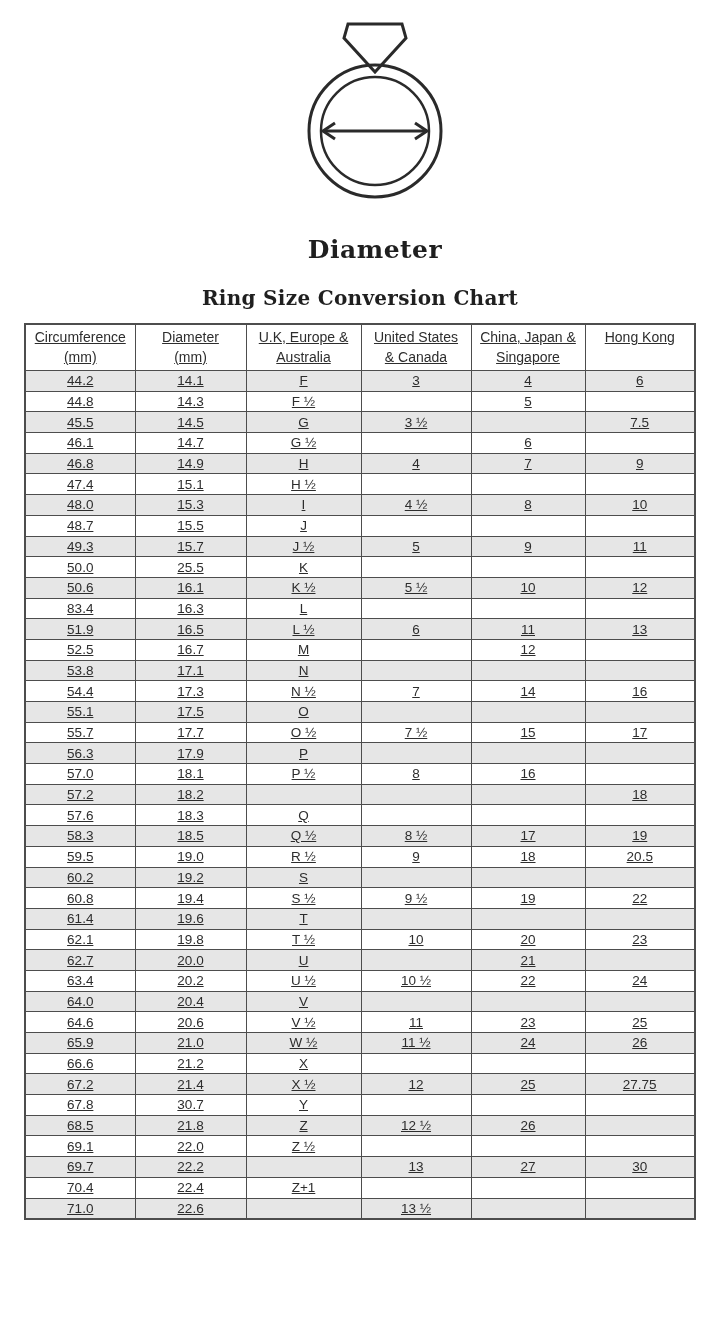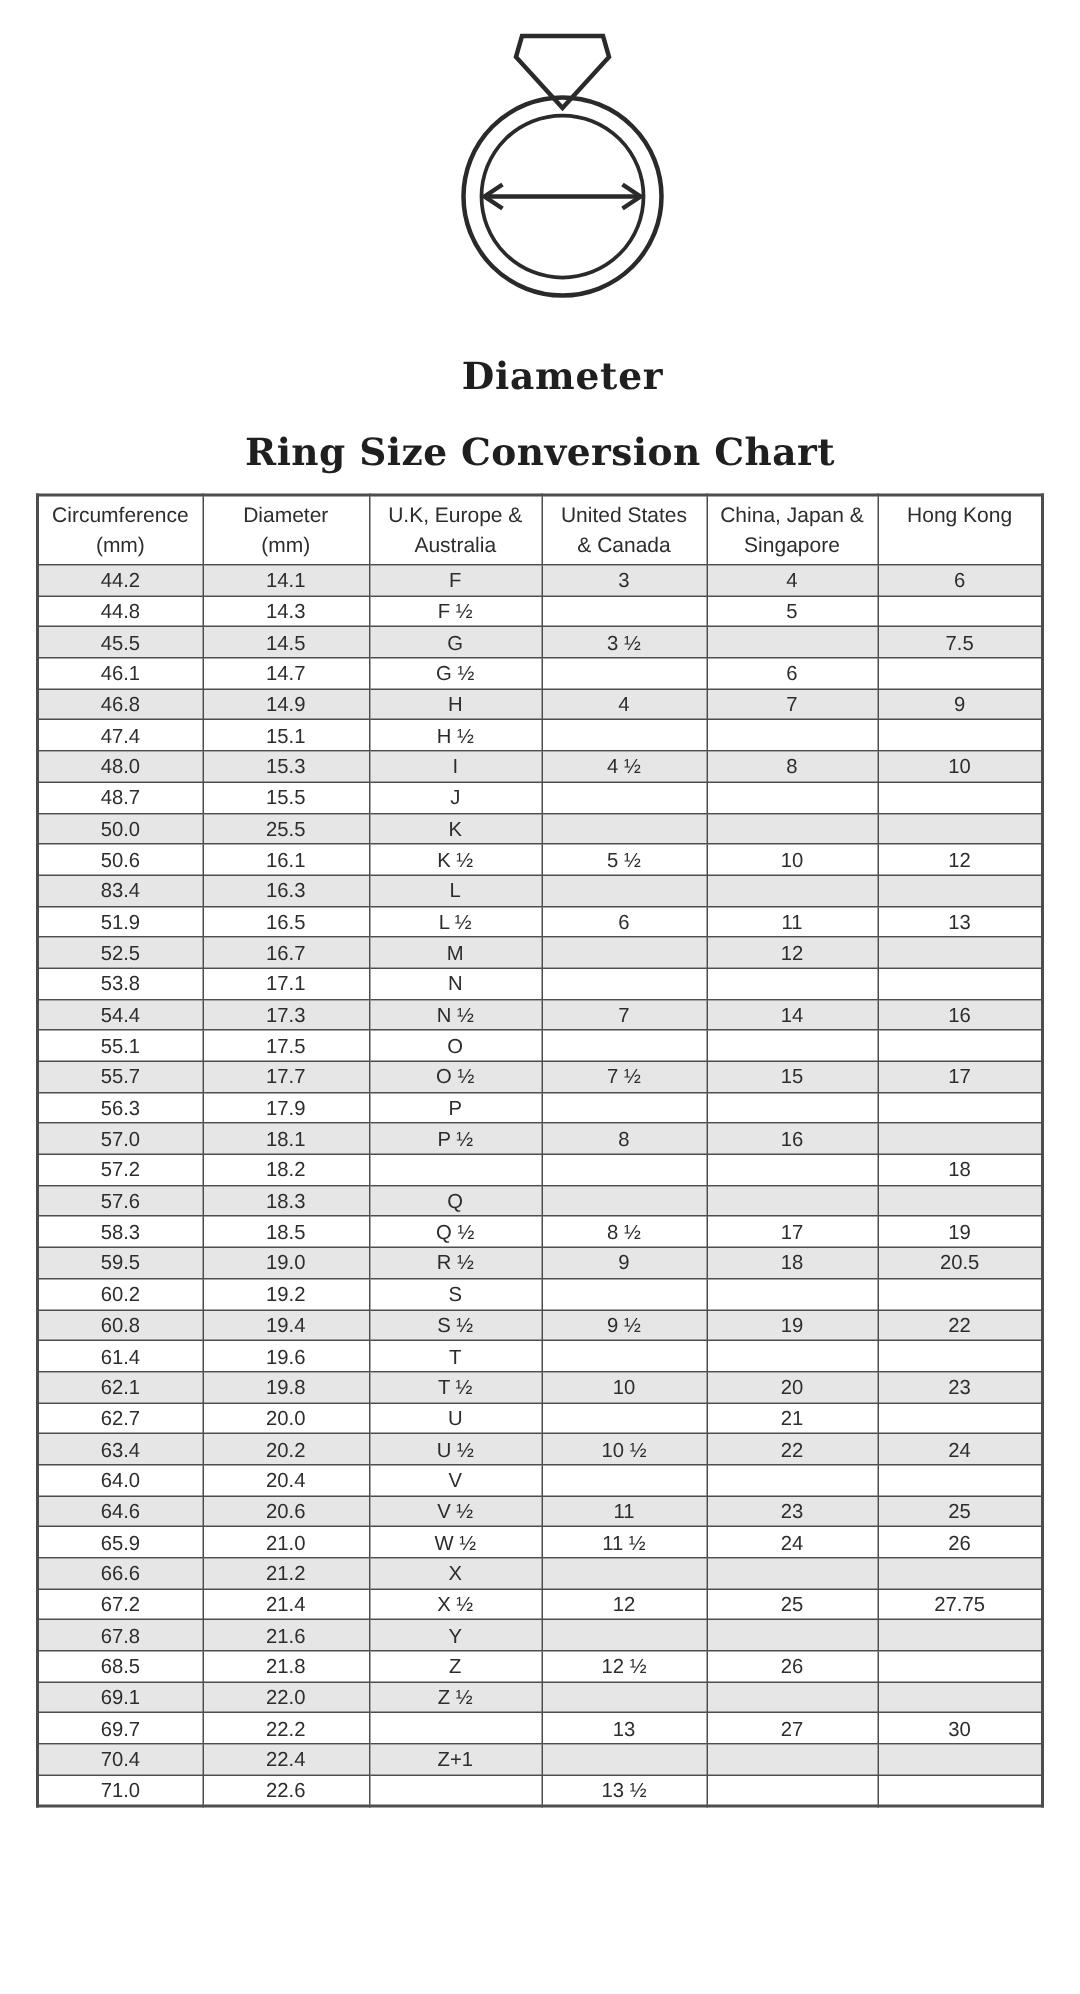--- a/index.html
+++ b/index.html
@@ -38,30 +38,31 @@
     font-weight: 700;
     font-size: 25px;
     letter-spacing: 0.5px;
     color: var(--ink);
   }
   .chart-title {
     margin: 22px 0 13px;
     text-align: center;
     font-family: "DejaVu Serif", serif;
     font-weight: 700;
-    font-size: 25px;
+    font-size: 20px;
     letter-spacing: 0.3px;
     color: var(--ink);
   }
   .size-table {
     width: 670px;
     margin: 0 auto;
     border-collapse: collapse;
     table-layout: fixed;
     border: 2px solid var(--border);
+    text-decoration: underline;
   }
   .size-table th,
   .size-table td {
     border: 1px solid var(--border);
     text-align: center;
     overflow: hidden;
     white-space: nowrap;
   }
   .size-table th {
     font-weight: 400;
@@ -183,20 +184,28 @@
         </tr>
         <tr>
           <td>48.7</td>
           <td>15.5</td>
           <td>J</td>
           <td></td>
           <td></td>
           <td></td>
         </tr>
         <tr>
+          <td>49.3</td>
+          <td>15.7</td>
+          <td>J ½</td>
+          <td>5</td>
+          <td>9</td>
+          <td>11</td>
+        </tr>
+        <tr>
           <td>50.0</td>
           <td>25.5</td>
           <td>K</td>
           <td></td>
           <td></td>
           <td></td>
         </tr>
         <tr>
           <td>50.6</td>
           <td>16.1</td>
@@ -392,21 +401,21 @@
         <tr>
           <td>67.2</td>
           <td>21.4</td>
           <td>X ½</td>
           <td>12</td>
           <td>25</td>
           <td>27.75</td>
         </tr>
         <tr>
           <td>67.8</td>
-          <td>21.6</td>
+          <td>30.7</td>
           <td>Y</td>
           <td></td>
           <td></td>
           <td></td>
         </tr>
         <tr>
           <td>68.5</td>
           <td>21.8</td>
           <td>Z</td>
           <td>12 ½</td>

